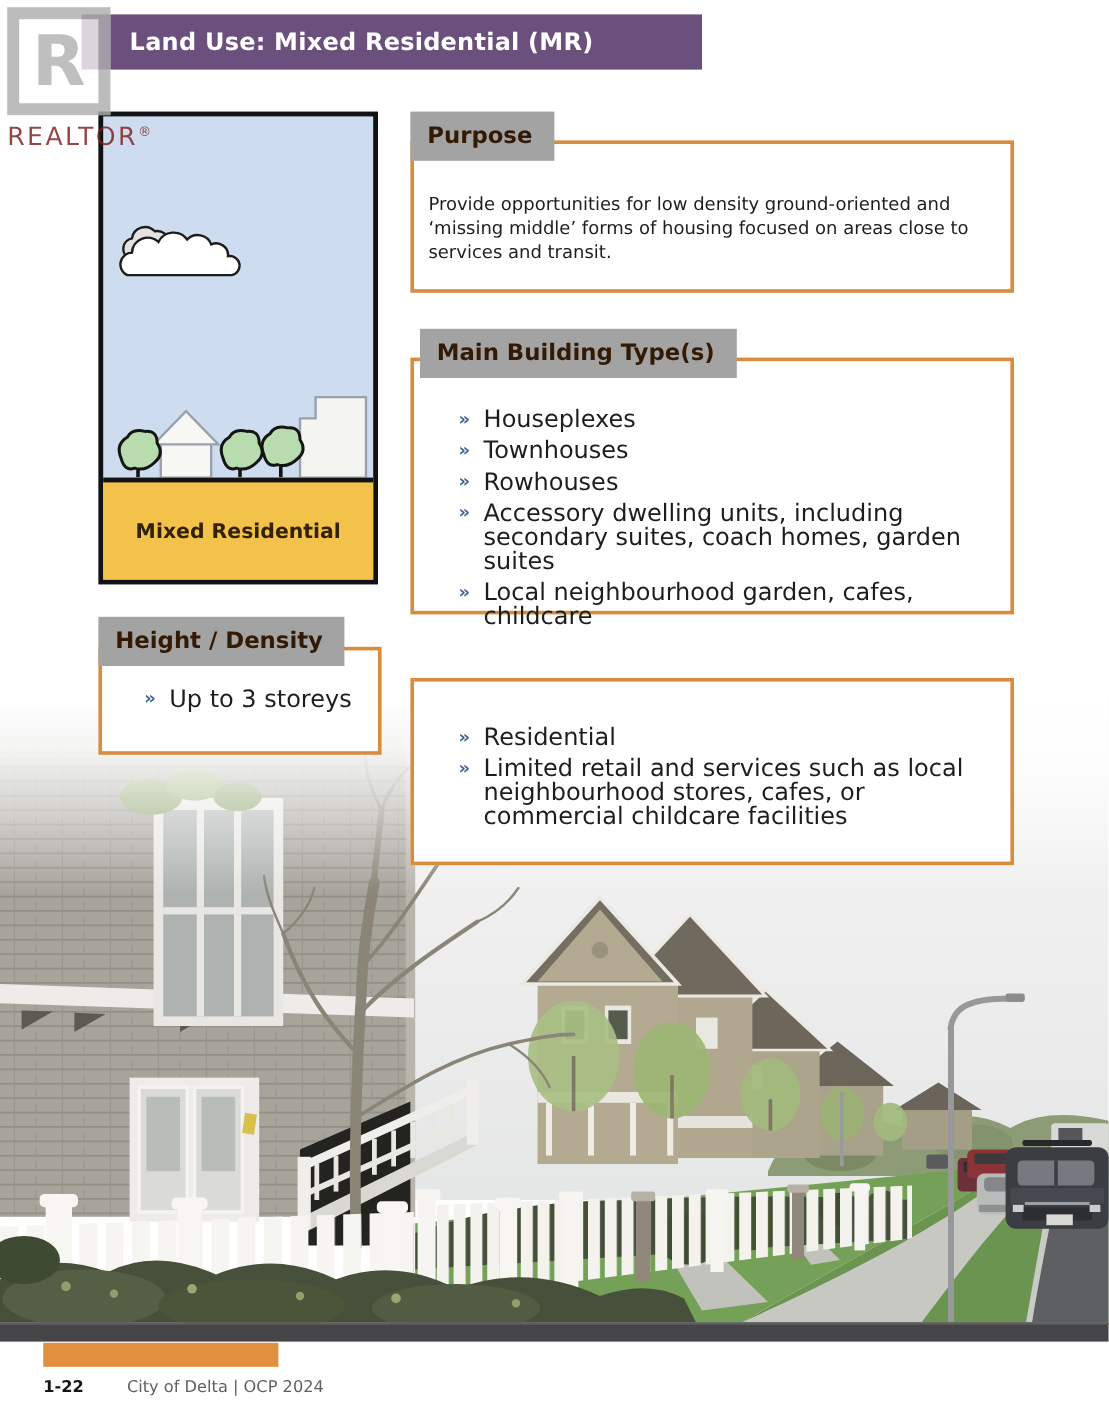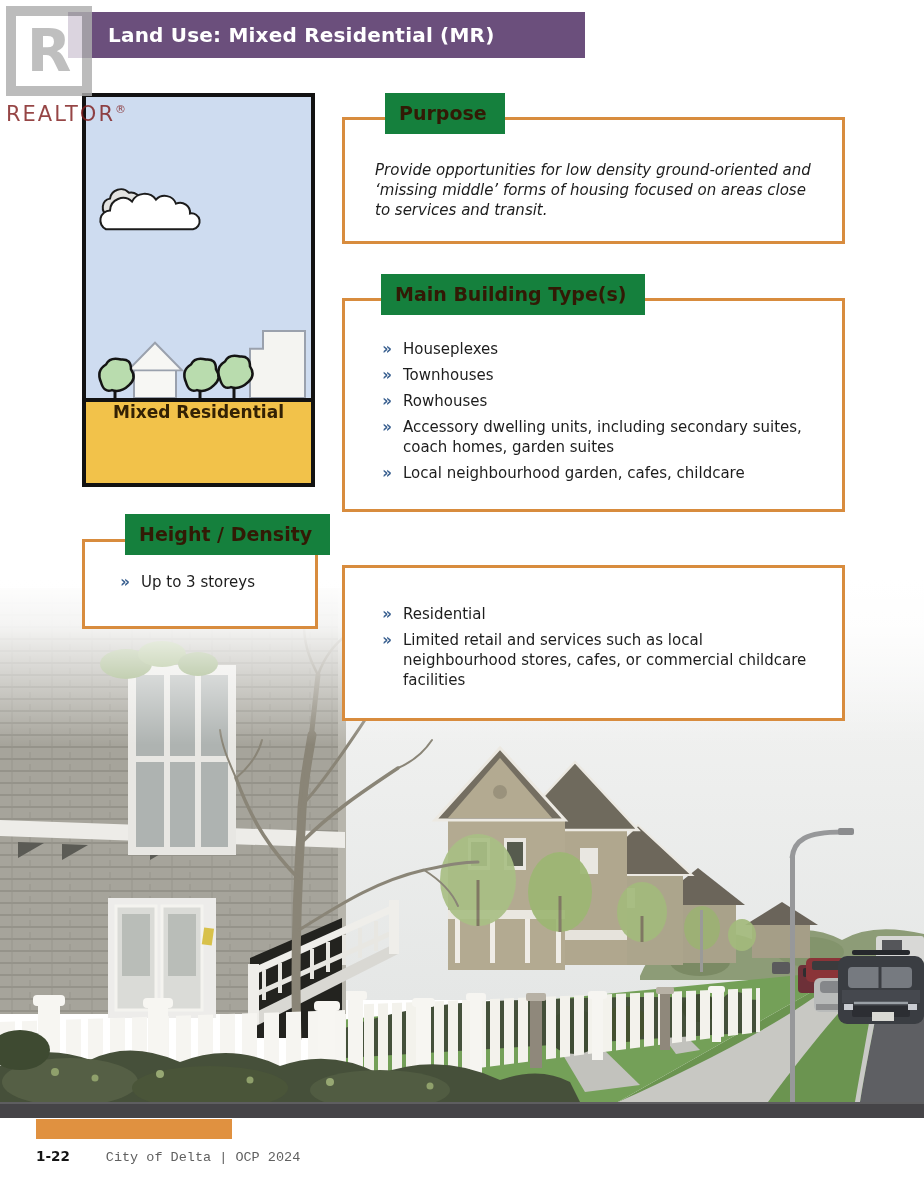--- a/index.html
+++ b/index.html
@@ -26,59 +26,59 @@
   .wm-label sup{font-size:11px;}
   
   .diagram{
     position:absolute;left:82px;top:93px;width:233px;height:394px;z-index:4;
     border:4px solid #121212;box-sizing:border-box;background:#cedcf0;
     display:flex;flex-direction:column;
   }
   .diagram-sky{flex:1 1 auto;}
   .diagram-band{
     height:81px;flex:0 0 auto;background:#f2c24a;border-top:4px solid #121212;
-    display:flex;align-items:flex-start;justify-content:center;
+    display:flex;align-items:center;justify-content:center;
   }
   .diagram-band .dlabel{font-weight:bold;font-size:17px;color:#332104;}
   
   .tab{
-    position:absolute;z-index:4;background:#15803d;color:#321a05;
-    font-weight:bold;font-size:19px;padding:9px 18px 10px 14px;white-space:nowrap;margin-left:43px;
+    position:absolute;z-index:4;background:#a3a3a3;color:#321a05;
+    font-weight:bold;font-size:19px;padding:9px 18px 10px 14px;white-space:nowrap;
   }
   .obox{
     position:absolute;z-index:3;background:#ffffff;border:3px solid #d88c3e;box-sizing:border-box;
   }
   .obox p{margin:0;font-size:15px;line-height:20px;color:#1d1d1d;}
   .blist{list-style:none;margin:0;padding:0;}
   .blist li{display:flex;margin-bottom:6px;}
   .blist .blt{flex:0 0 24px;text-align:center;color:#3a6090;font-weight:bold;font-size:15px;line-height:20px;}
-  .blist .btxt{flex:1;font-size:15px;line-height:20px;color:#1d1d1d;padding-left:4px;}
+  .blist .btxt{flex:1;font-size:20px;line-height:20px;color:#1d1d1d;padding-left:4px;}
   #purpose-tab{left:342px;top:93px;}
-  #purpose-box{left:342px;top:117px;width:503px;height:127px;padding:40px 26px 0 30px;font-style:italic;}
-  #mbt-tab{left:338px;top:274px;}
+  #purpose-box{left:342px;top:117px;width:503px;height:127px;padding:40px 26px 0 12px;}
+  #mbt-tab{left:350px;top:274px;}
   #mbt-box{left:342px;top:298px;width:503px;height:214px;padding:38px 24px 0 30px;}
   #hd-tab{left:82px;top:514px;text-align:center;}
   #hd-box{left:82px;top:539px;width:236px;height:90px;padding:30px 18px 0 28px;}
   #mu-tab{left:342px;top:541px;}
   #mu-box{left:342px;top:565px;width:503px;height:156px;padding:36px 24px 0 30px;}
   
   .photo{position:absolute;left:0;top:580px;width:924px;height:522px;z-index:1;}
   .photo-fade{
     position:absolute;left:0;top:580px;width:924px;height:165px;z-index:2;pointer-events:none;
     background:linear-gradient(180deg,#ffffff 0%,rgba(255,255,255,.88) 28%,rgba(255,255,255,0) 100%);
   }
   .road-strip{
     position:absolute;left:0;top:1102px;width:924px;height:16px;z-index:2;
     background:#454447;border-top:2px solid #5e5e60;box-sizing:border-box;
   }
   
   .footer-bar{position:absolute;left:36px;top:1119px;width:196px;height:20px;background:#e09140;z-index:3;}
   .footer-text{position:absolute;left:36px;top:1148px;z-index:3;font-size:13.5px;display:flex;align-items:baseline;}
   .footer-text .pnum{font-weight:bold;color:#151515;margin-right:36px;}
-  .footer-text .pdoc{color:#606060;font-family:Liberation Mono, monospace;}
+  .footer-text .pdoc{color:#606060;}
 </style>
 </head>
 <body>
 
 <div class="page">
 
   <div class="header-bar">
     <span class="title">Land Use: Mixed Residential (MR)</span>
   </div>
 

